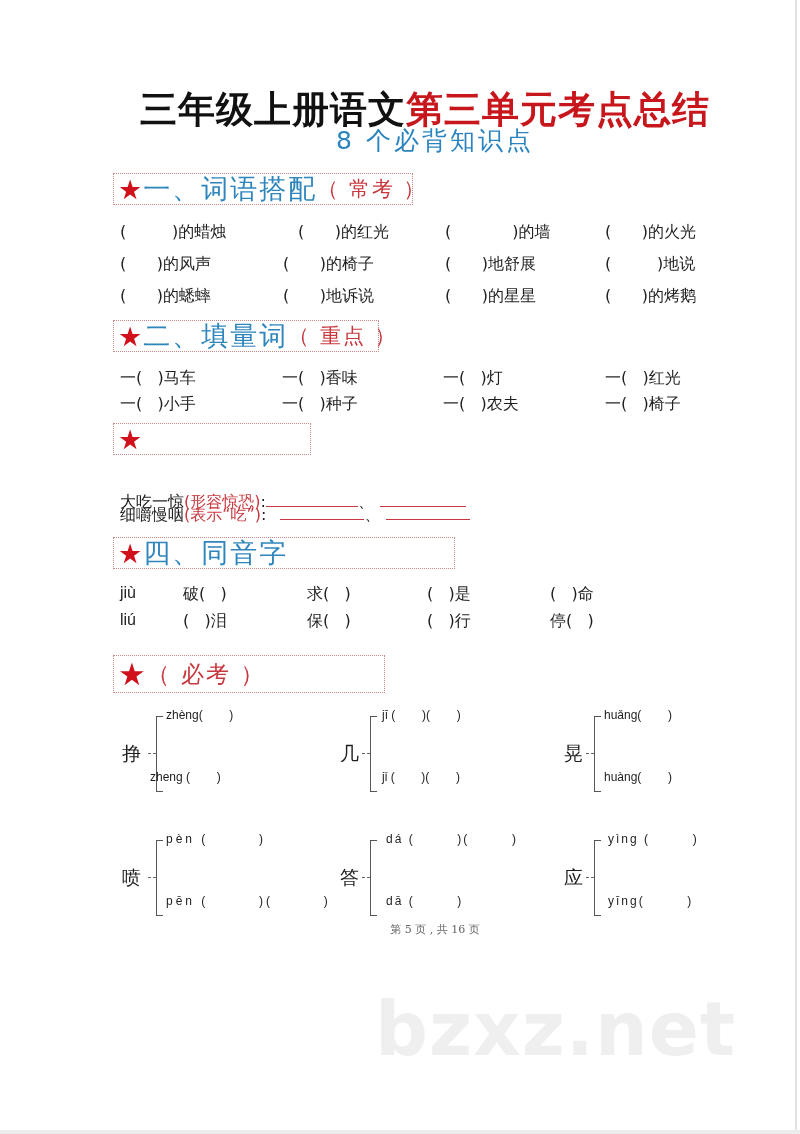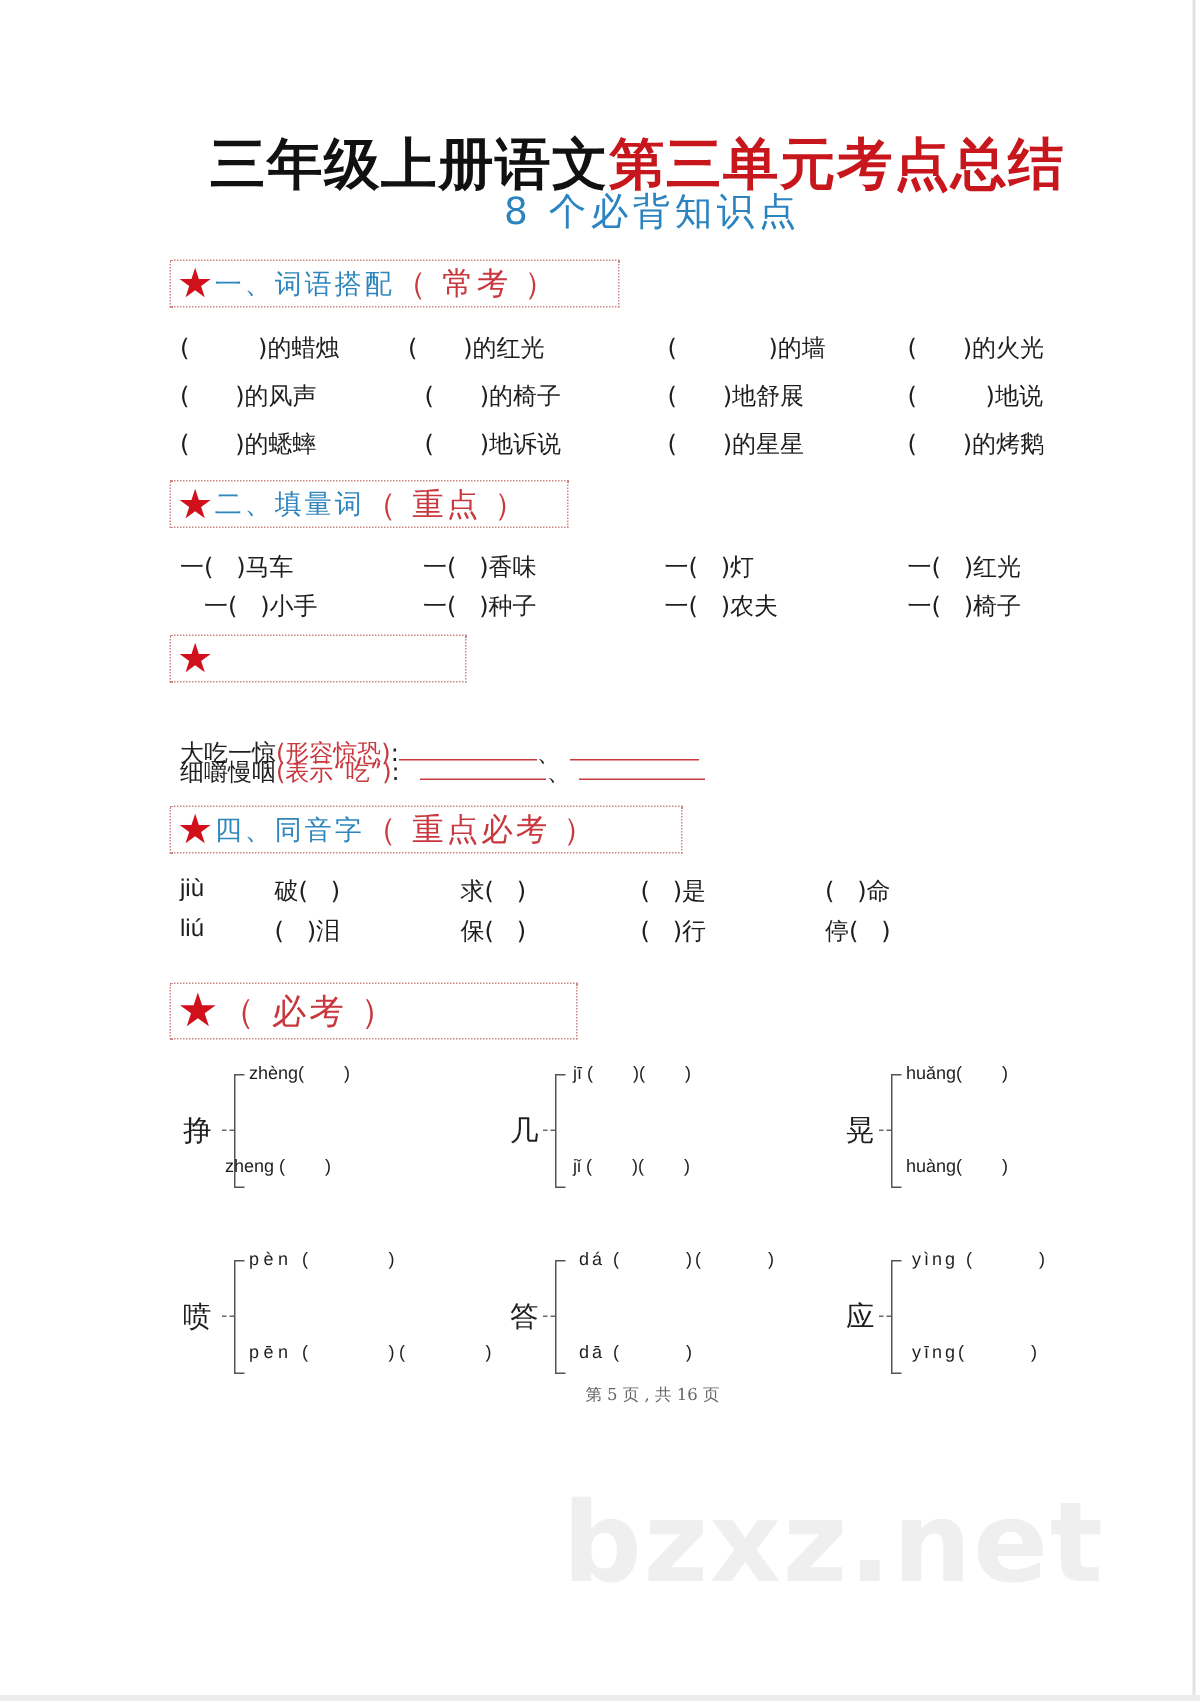--- a/index.html
+++ b/index.html
@@ -12,21 +12,21 @@
   .page-edge-right { position: absolute; left: 795px; top: 0; width: 2px; height: 1131px; background: #e2e2e2; }
   .page-edge-bottom { position: absolute; left: 0; top: 1130px; width: 800px; height: 4px; background: #ececec; }
 
   .title { position: absolute; left: 140px; top: 85px; font-family: Liberation Serif, serif; font-weight: bold; font-size: 37px; letter-spacing: 1px; white-space: nowrap; }
   .title .black { color: #111; }
   .title .red { color: #c8161d; }
   .subtitle { position: absolute; left: 0; width: 870px; text-align: center; top: 124px; font-size: 25px; color: #2b84bf; letter-spacing: 3px; }
 
   .sec-head { position: absolute; left: 113px; height: 32px; border: 1px dotted #c98787; box-sizing: border-box; display: flex; align-items: center; padding-left: 4px; white-space: nowrap; }
   .sec-head .star { color: #d0101a; font-size: 27px; line-height: 1; margin-right: 1px; }
-  .sec-head .blue { color: #2f86bd; font-size: 18px; letter-spacing: 2px; }
+  .sec-head .blue { color: #2f86bd; font-size: 27px; letter-spacing: 2px; }
   .sec-head .red { color: #c8383e; font-size: 21px; letter-spacing: 2px; }
 
   .row { position: absolute; left: 120px; font-size: 16px; white-space: nowrap; color: #1e1e1e; }
   .cell { position: absolute; top: 0; white-space: pre; }
   .red-text { color: #c8383e; }
   .blank { display: inline-block; border-bottom: 1.5px solid #c8383e; height: 12px; vertical-align: baseline; }
 
   .poly { position: absolute; font-size: 17px; color: #1e1e1e; }
   .poly .ch { position: absolute; font-size: 19px; }
   .poly .brace { position: absolute; border: 1.2px solid #555; border-right: none; width: 6px; }
@@ -47,21 +47,21 @@
 </div>
 <div class="subtitle">8 个必背知识点</div>
 
 <div class="sec-head" style="top:173px;width:300px;">
   <span class="star">★</span>
   <span class="blue">一、词语搭配</span>
   <span class="red">（ 常考 ）</span>
 </div>
 <div class="row" style="top:222px;">
   <span class="cell" style="left:0">(         )的蜡烛</span>
-  <span class="cell" style="left:152px">(      )的红光</span>
+  <span class="cell" style="left:178px">(      )的红光</span>
   <span class="cell" style="left:325px">(            )的墙</span>
   <span class="cell" style="left:485px">(      )的火光</span>
 </div>
 <div class="row" style="top:254px;">
   <span class="cell" style="left:0">(      )的风声</span>
   <span class="cell" style="left:163px">(      )的椅子</span>
   <span class="cell" style="left:325px">(      )地舒展</span>
   <span class="cell" style="left:485px">(         )地说</span>
 </div>
 <div class="row" style="top:286px;">
@@ -76,40 +76,39 @@
   <span class="blue">二、填量词</span>
   <span class="red">（ 重点 ）</span>
 </div>
 <div class="row" style="top:368px;">
   <span class="cell" style="left:0">一(   )马车</span>
   <span class="cell" style="left:162px">一(   )香味</span>
   <span class="cell" style="left:323px">一(   )灯</span>
   <span class="cell" style="left:485px">一(   )红光</span>
 </div>
 <div class="row" style="top:394px;">
-  <span class="cell" style="left:16px">一(   )小手</span>
+  <span class="cell" style="left:0">一(   )小手</span>
   <span class="cell" style="left:162px">一(   )种子</span>
   <span class="cell" style="left:323px">一(   )农夫</span>
   <span class="cell" style="left:485px">一(   )椅子</span>
 </div>
 
 <div class="sec-head" style="top:423px;width:198px;">
   <span class="star">★</span>
 </div>
 <div class="row" style="top:472px;margin-top:20px;">
   <span>大吃一惊</span><span class="red-text">(形容惊恐)</span><span>:</span><span class="blank" style="width:92px"></span><span>、</span><span class="blank" style="width:86px;margin-left:6px"></span>
 </div>
 <div class="row" style="top:505px;">
   <span>细嚼慢咽</span><span class="red-text">(表示“吃”)</span><span>:</span><span class="blank" style="width:84px;margin-left:14px"></span><span>、</span><span class="blank" style="width:84px;margin-left:6px"></span>
 </div>
 
 <div class="sec-head" style="top:537px;width:342px;">
   <span class="star">★</span>
   <span class="blue">四、同音字</span>
-  <span class="red">（ 重点必考 ）</span>
 </div>
 <div class="row" style="top:584px;">
   <span class="cell" style="left:0;font-family:'Liberation Sans',sans-serif">jiù</span>
   <span class="cell" style="left:63px">破(   )</span>
   <span class="cell" style="left:187px">求(   )</span>
   <span class="cell" style="left:307px">(   )是</span>
   <span class="cell" style="left:430px">(   )命</span>
 </div>
 <div class="row" style="top:611px;">
   <span class="cell" style="left:0;font-family:'Liberation Sans',sans-serif">liú</span>

